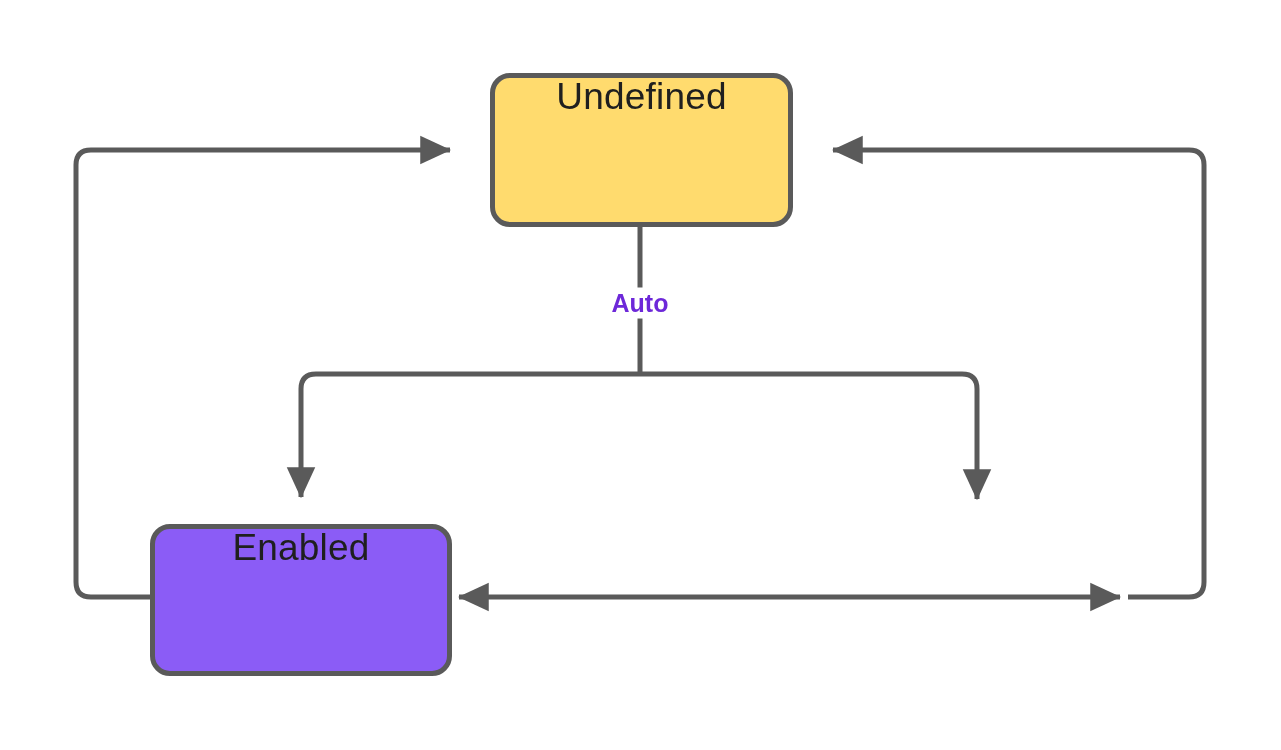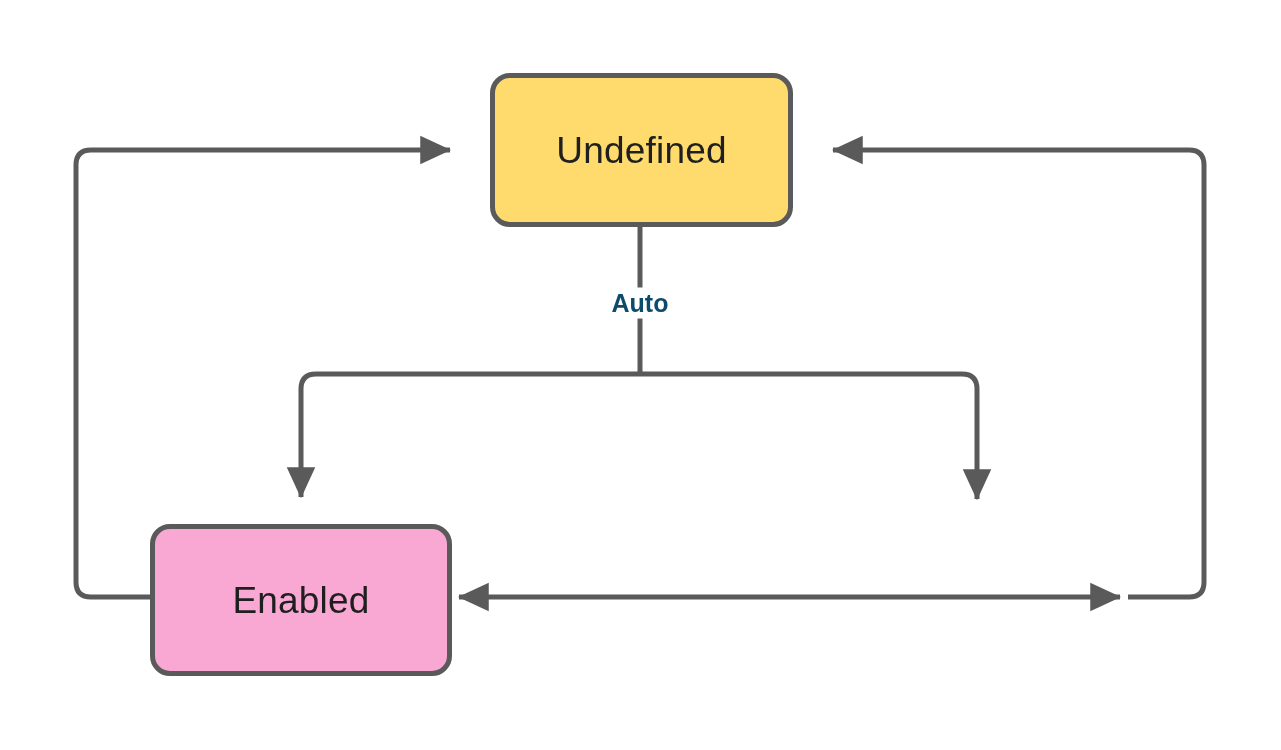--- a/index.html
+++ b/index.html
@@ -27,34 +27,34 @@
     width: 1281px;
     height: 750px;
   }
   .node {
     position: absolute;
     box-sizing: border-box;
     border-style: solid;
     border-width: 5px;
     border-radius: 20px;
     display: flex;
-    align-items: center;
+    align-items: flex-start;
     justify-content: center;
     color: #1f1f1f;
     font-size: 37px;
     font-weight: 400;
     letter-spacing: 0.2px;
     line-height: 1;
     white-space: nowrap;
   }
   .edge-label {
     position: absolute;
     transform: translate(-50%, -50%);
     background: #ffffff;
-    color: #0c4a6e;
+    color: #6d28d9;
     font-size: 25px;
     font-weight: bold;
     padding: 3px 9px;
     line-height: 1;
     white-space: nowrap;
   }
 </style>
 </head>
 <body>
 
@@ -83,20 +83,20 @@
       <path d="M 1128 597 L 1189 597 Q 1204 597 1204 582 L 1204 165 Q 1204 150 1189 150 L 833 150" marker-end="url(#arrow-end)"></path>
 
       <path d="M 459 597 L 1120 597" marker-start="url(#arrow-start)" marker-end="url(#arrow-end)"></path>
     </g>
   </svg>
 
   <div class="node" style="left:490px; top:73px; width:303px; height:154px; background:#FFDB6E; border-color:#5A5A5A;">
     <span>Undefined</span>
   </div>
 
-  <div class="node" style="left:150px; top:524px; width:302px; height:152px; background:#f9a8d4; border-color:#5A5A5A;">
+  <div class="node" style="left:150px; top:524px; width:302px; height:152px; background:#8b5cf6; border-color:#5A5A5A;">
     <span>Enabled</span>
   </div>
 
 
   <div class="edge-label" style="left:640px; top:303px;">Auto</div>
 
 </div>
 
 </body></html>

